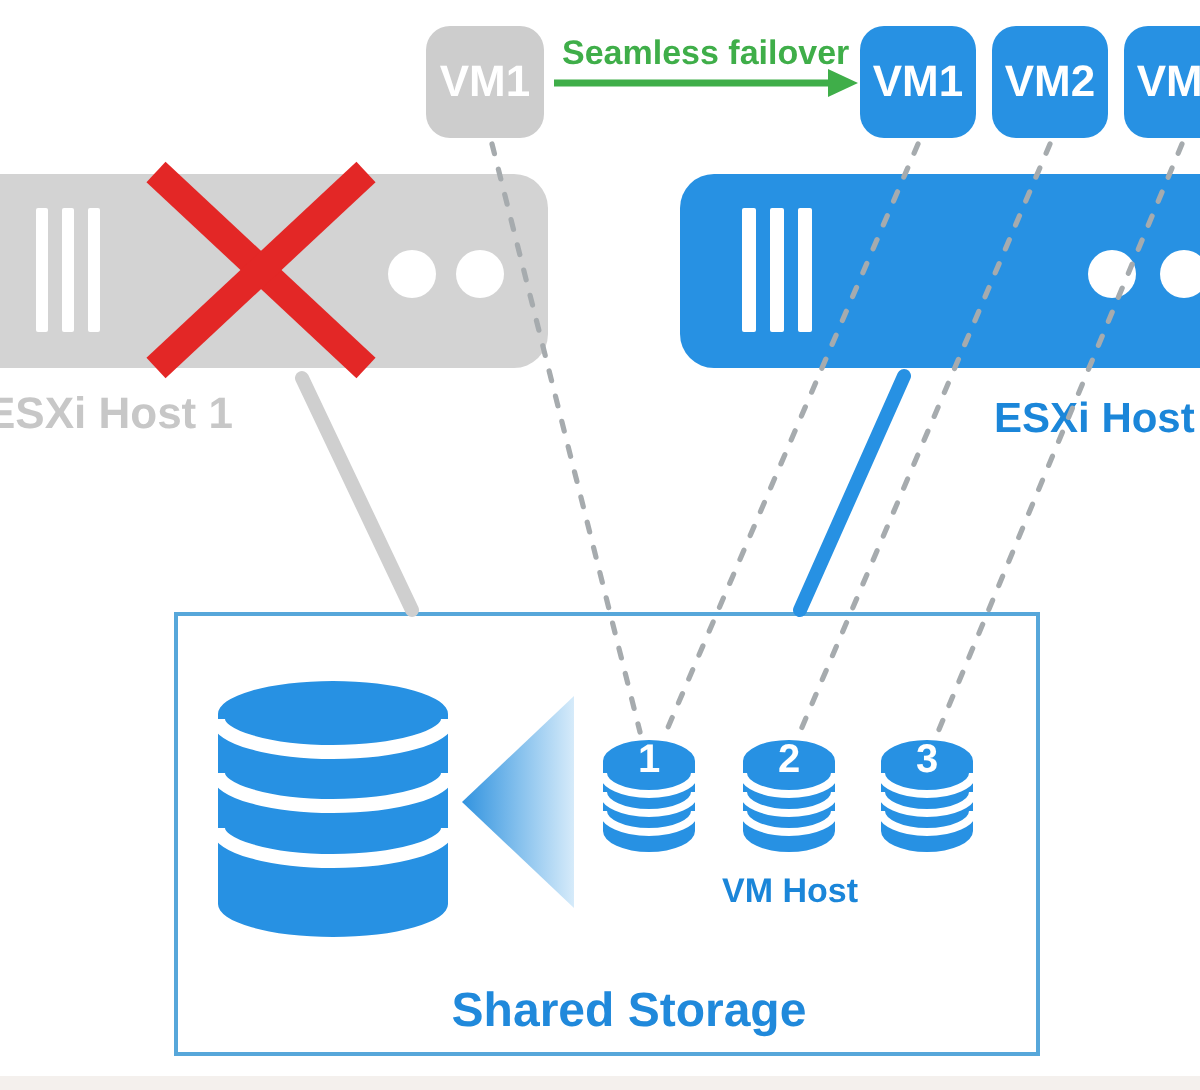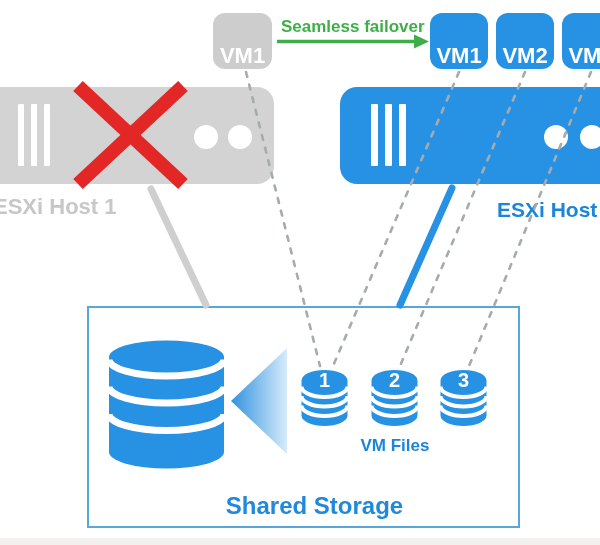--- a/index.html
+++ b/index.html
@@ -4,21 +4,21 @@
 <style>
   html,body{margin:0;padding:0;background:#ffffff;}
   #canvas{
     position:relative;width:600px;height:545px;overflow:hidden;background:#ffffff;
     font-family:"Liberation Sans","DejaVu Sans",sans-serif;
   }
 
   
   .vmbox{
     position:absolute;top:13px;height:56px;border-radius:12px;
-    display:flex;align-items:flex-end;justify-content:center;
+    display:flex;align-items:center;justify-content:center;
     color:#ffffff;font-weight:bold;font-size:22px;
   }
   .vmbox.gray{background:#cdcdcd;left:213px;width:59px;}
   .vmbox.blue{background:#2791e3;width:58px;}
   #vm-b1{left:430px;} #vm-b2{left:496px;} #vm-b3{left:562px;}
 
   
   .server{position:absolute;top:87px;height:97px;border-radius:17px;}
   #server1{left:-16px;width:290px;background:#d3d3d3;}
   #server2{left:340px;width:280px;background:#2791e3;}
@@ -139,21 +139,21 @@
   <div id="disk-3" class="disk">
     <svg viewBox="0 0 49 58" style="position:absolute;left:0;top:0;width:49px;height:58px;">
       <path d="M1.5,11.5 A23,10.5 0 0 1 47.5,11.5 L47.5,46.5 A23,10.5 0 0 1 1.5,46.5 Z" fill="#2791e3"></path>
       <path d="M1.5,17.5 A23,10.5 0 0 0 47.5,17.5" fill="none" stroke="#ffffff" stroke-width="4"></path>
       <path d="M1.5,27 A23,10.5 0 0 0 47.5,27" fill="none" stroke="#ffffff" stroke-width="4"></path>
       <path d="M1.5,36.5 A23,10.5 0 0 0 47.5,36.5" fill="none" stroke="#ffffff" stroke-width="4"></path>
     </svg>
     <span class="disk-num">3</span>
   </div>
 
-  <div id="vmfiles-label">VM Files</div>
+  <div id="vmfiles-label">VM Host</div>
   <div id="storage-title">Shared Storage</div>
 
   <div id="bottom-strip"></div>
 
   <svg id="overlay" viewBox="0 0 600 545">
 
     <line x1="151" y1="189" x2="206" y2="305" stroke="#cfcfcf" stroke-width="7" stroke-linecap="round"></line>
 
     <line x1="452" y1="188" x2="400" y2="305" stroke="#2791e3" stroke-width="7" stroke-linecap="round"></line>
 

